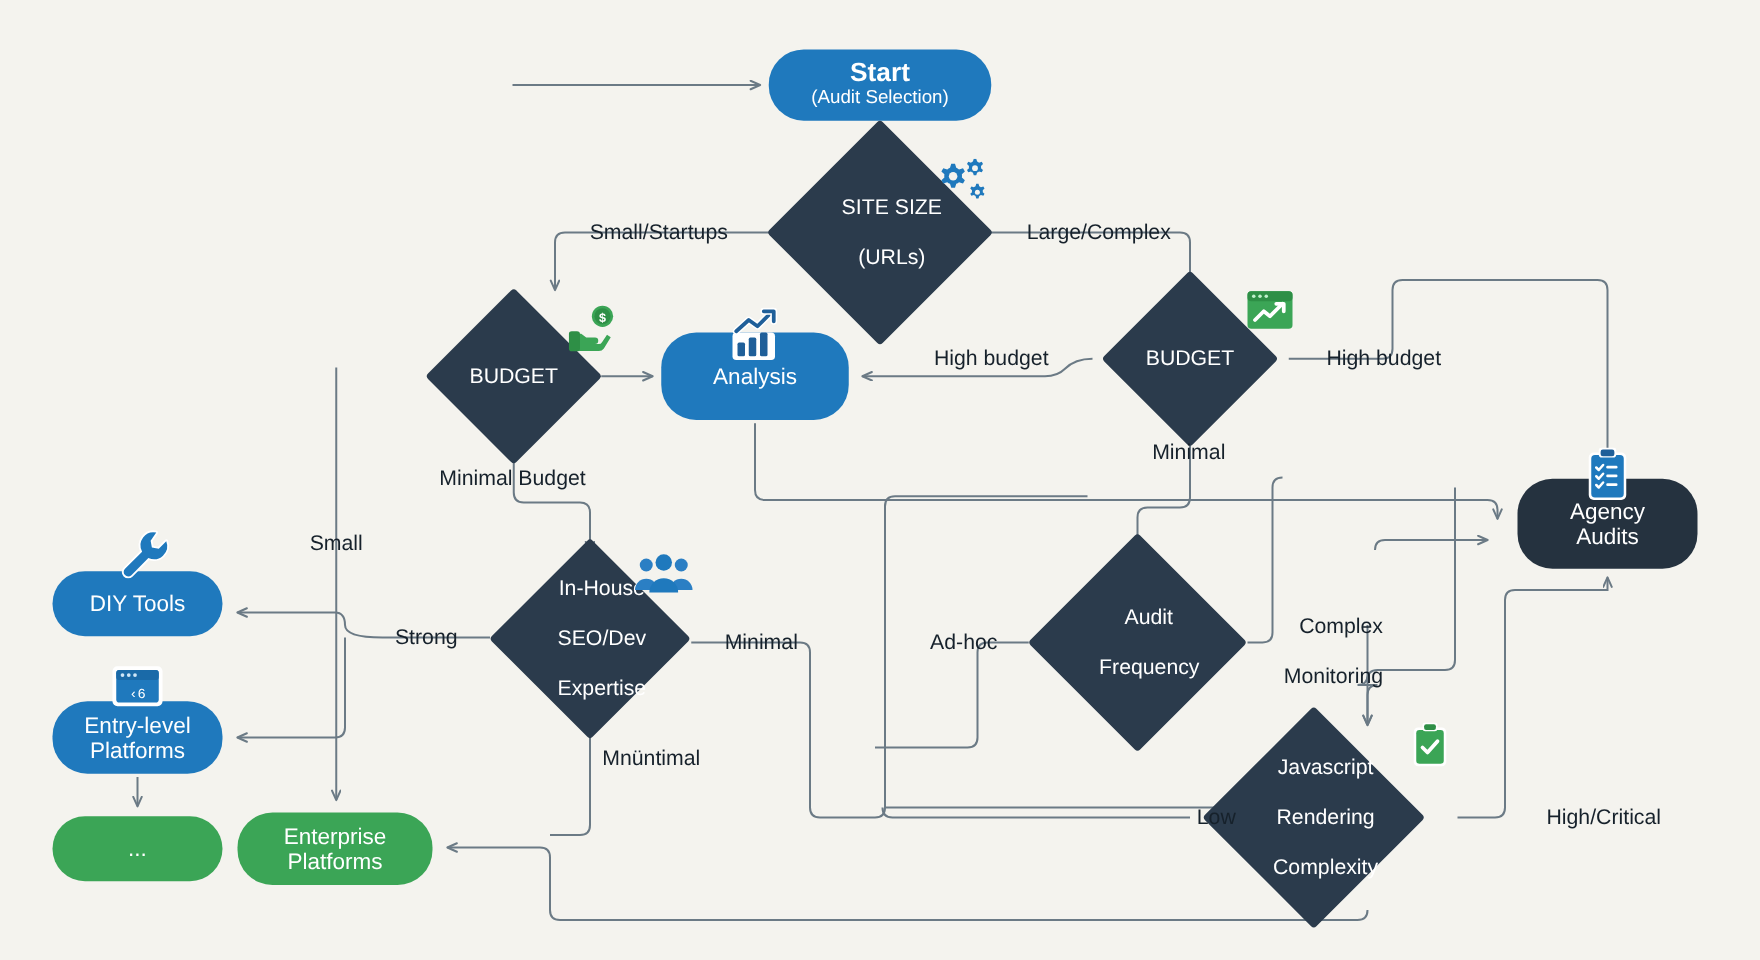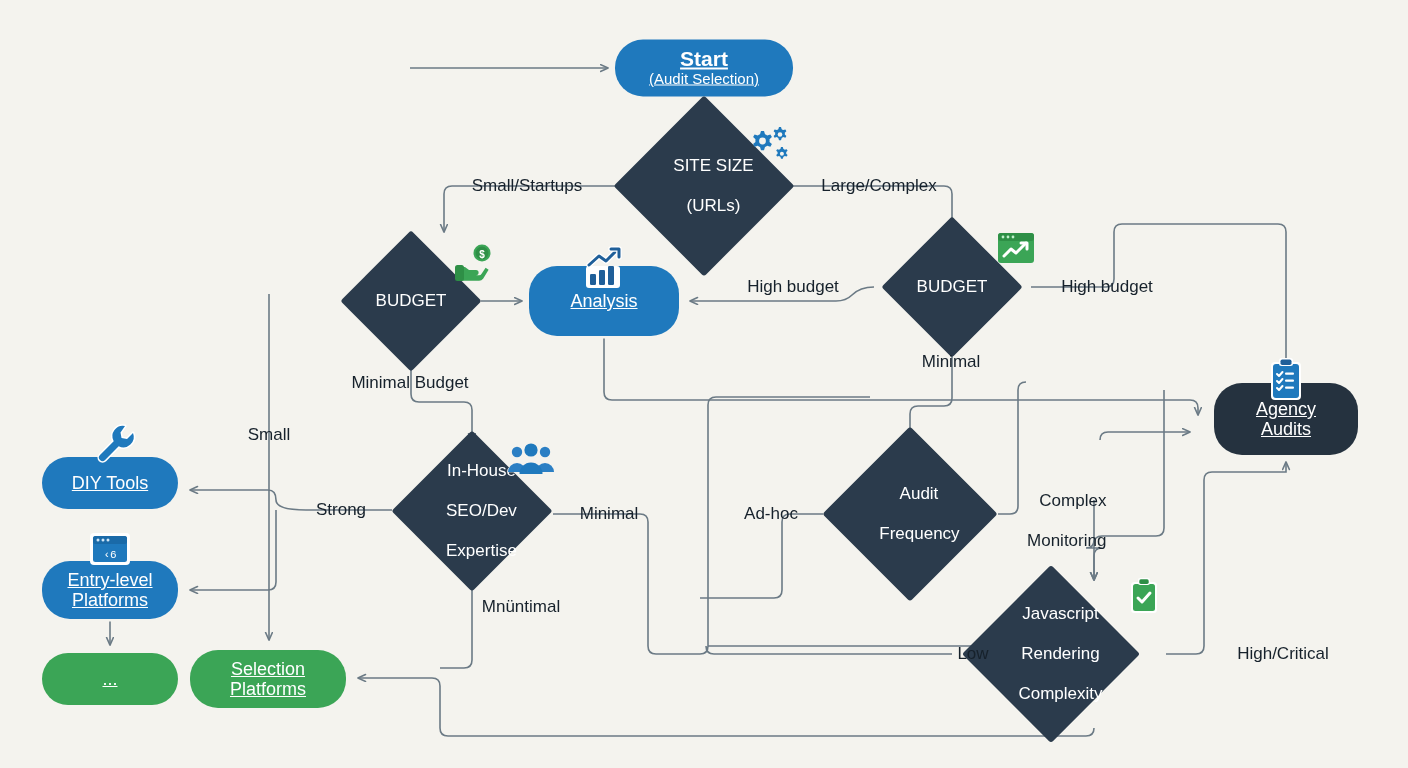--- a/index.html
+++ b/index.html
@@ -29,21 +29,20 @@
     text-align:center;
     color:#ffffff;
     line-height:20px;
     box-sizing:border-box;
   }
   .pill{
     border-radius:28px;
     font-size:18px;
     padding:6px 10px;
     box-shadow:0 0 0 2.5px #f4f3ee;
-    text-decoration:underline;
   }
   .pill.blue{background:#1f79bd;}
   .pill.green{background:#3ba556;}
   .pill.navy{background:#25323f;}
   .dshape{
     position:absolute;left:0;top:0;width:100%;height:100%;
     background:#2b3b4c;
     transform:rotate(45deg);
     border-radius:3px;
   }
@@ -222,21 +221,21 @@
     <circle cx="15" cy="9" r="1.5" fill="#cfe6f7"></circle>
     <circle cx="20" cy="9" r="1.5" fill="#cfe6f7"></circle>
   <text x="22" y="27" font-size="11" font-family="Liberation Mono, monospace" fill="#ffffff" text-anchor="middle">‹6</text>
 </svg>
 
 <div class="node pill green" style="left:110px;top:679px;width:136px;height:52px;">
   <span>...</span>
 </div>
 
 <div class="node pill green" style="left:268px;top:679px;width:156px;height:58px;flex-direction:column;">
-  <span>Selection</span>
+  <span>Enterprise</span>
   <span>Platforms</span>
 </div>
 
 <div class="dwrap" style="left:472px;top:511px;width:114px;height:114px;">
   <div class="dshape"></div>
   <div class="dtext">
     <span>In-House</span><br>
     <span>SEO/Dev</span><br>
     <span>Expertise</span>
   </div>

